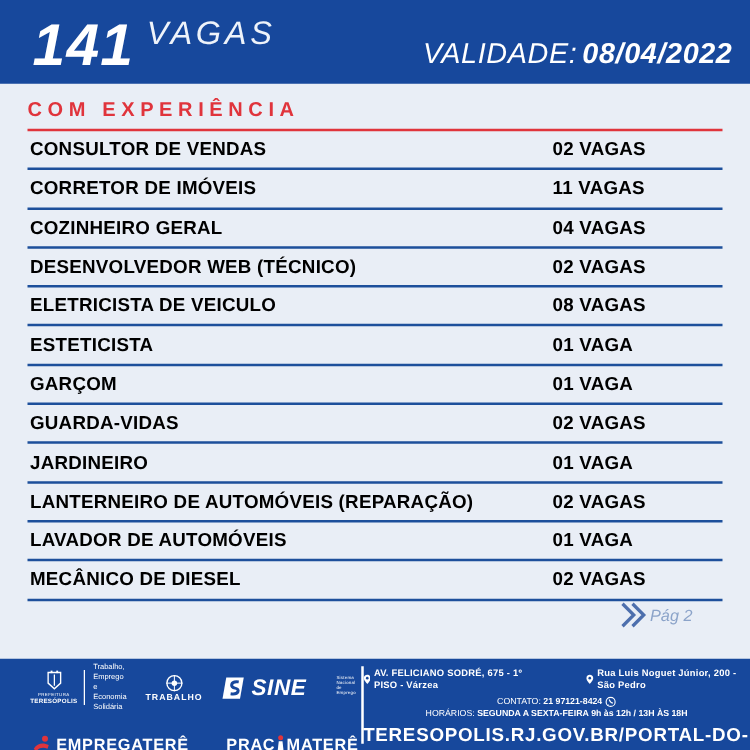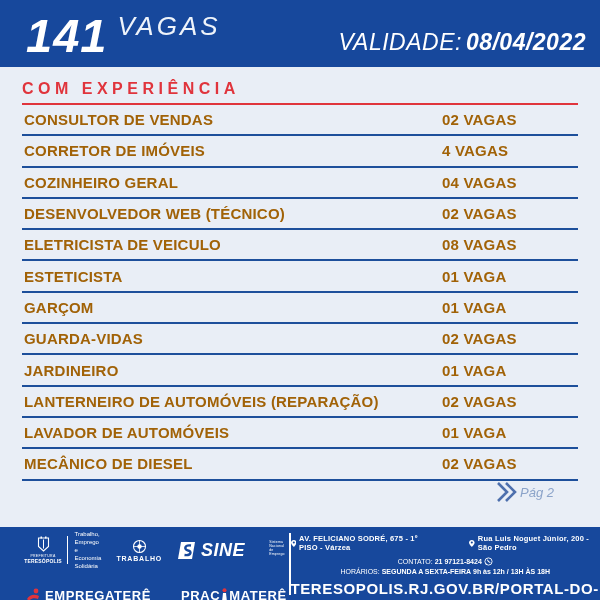--- a/index.html
+++ b/index.html
@@ -13,21 +13,21 @@
   .big-count { font-size:47px; line-height:0.92; font-weight:bold; font-style:italic; letter-spacing:1px; }
   .big-count-label { font-size:26px; font-style:italic; letter-spacing:3px; margin-left:10px; margin-bottom:18px; color:#eef3fa; }
   .validity { color:#fff; font-style:italic; font-size:23px; margin-bottom:4px; letter-spacing:0.5px; }
   .validity b { margin-left:4px; }
 
   
   .main { padding:0 22px; }
   .section-title { margin-top:13px; padding-bottom:5px; border-bottom:2.5px solid #e0343c;
                    color:#e0343c; font-size:16px; font-weight:bold; letter-spacing:4.5px; }
   .row { display:flex; align-items:center; height:31.3px; border-bottom:2px solid #1d4f9b;
-         color:#a16207; font-weight:bold; font-size:15px; letter-spacing:0.2px; }
+         color:#000000; font-weight:bold; font-size:15px; letter-spacing:0.2px; }
   .row .job-name { flex:1; padding-left:2px; white-space:nowrap; }
   .row .job-count { width:136px; white-space:nowrap; }
 
   
   .pagination { position:absolute; right:46px; top:480px; display:flex; flex-direction:row; align-items:center; }
   .pagination svg { display:block; }
   .pag-label { font-size:13px; font-style:italic; color:#8ba3c9; margin-top:1px; }
 
   
   .footer { position:absolute; left:0; bottom:0; width:600px; height:73px; background:#17489c; display:flex; color:#fff; }
@@ -80,21 +80,21 @@
   <div class="main">
     <div class="section-title">COM EXPERIÊNCIA</div>
     <div id="job-list">
     <div class="row">
       <span class="job-name">CONSULTOR DE VENDAS</span>
       <span class="job-count">02 VAGAS</span>
     </div>
 
     <div class="row">
       <span class="job-name">CORRETOR DE IMÓVEIS</span>
-      <span class="job-count">4 VAGAS</span>
+      <span class="job-count">11 VAGAS</span>
     </div>
 
     <div class="row">
       <span class="job-name">COZINHEIRO GERAL</span>
       <span class="job-count">04 VAGAS</span>
     </div>
 
     <div class="row">
       <span class="job-name">DESENVOLVEDOR WEB (TÉCNICO)</span>
       <span class="job-count">02 VAGAS</span>

